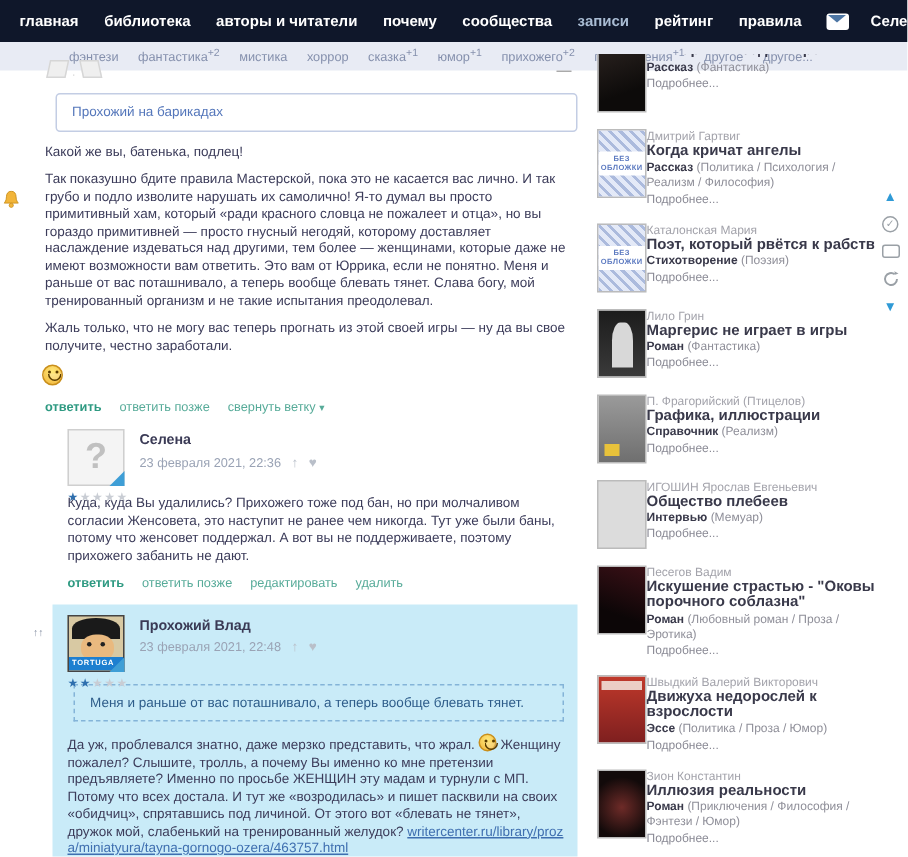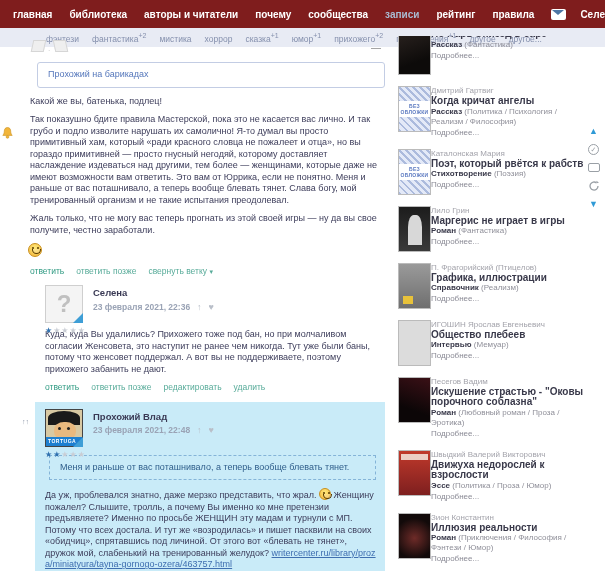--- a/index.html
+++ b/index.html
@@ -6,21 +6,21 @@
   html,body { width:605px; height:571px; overflow:hidden; }
   body {
     position:relative;
     font-family:"Liberation Sans", sans-serif;
     background:#fff;
     color:#3c3c5a;
   }
   
   .topnav {
     position:absolute; top:0; left:0; width:605px; height:28px;
-    background:#7f1d1d; display:flex; align-items:center;
+    background:#0f172a; display:flex; align-items:center;
     gap:17px; padding:0 13px; font-size:10px; font-weight:bold; color:#fff;
   }
   .topnav .nav-item { cursor:pointer; white-space:nowrap; }
   .topnav .nav-item.muted { color:#a9bcd3; }
   .topnav .right { margin-left:auto; display:flex; align-items:center; gap:14px; }
   .env { display:inline-block; width:15px; height:11px; background:#fff; border-radius:2px; position:relative; }
   .env:before { content:""; position:absolute; left:1px; top:1px; border-left:6.5px solid transparent; border-right:6.5px solid transparent; border-top:5px solid #4d76a4; }
   
   .genrebar {
     position:absolute; top:28px; left:0; width:605px; height:19px;
@@ -38,21 +38,21 @@
   .ghost-dot { position:absolute; left:18px; top:5px; color:#cfcfcf; font-size:7px; }
   .dash-ico { position:absolute; right:4px; top:2px; color:#8a8a8a; font-size:10px; cursor:pointer; }
   .quote-box {
     border:1px solid #c3cde4; border-radius:3px;
     margin:4px 0 8px 7px; padding:6px 10px; background:#fff;
   }
   .quote-box a { color:#5577bb; text-decoration:none; cursor:pointer; }
   .main p { margin-bottom:7px; }
   .actions { font-size:8.5px; color:#57ab99; margin:4px 0 8px; display:flex; gap:12px; }
   .actions .act { cursor:pointer; }
-  .actions .act.first { color:#2f9a82; font-weight:normal; }
+  .actions .act.first { color:#2f9a82; font-weight:bold; }
   .caret { font-size:7px; }
   
   .smiley {
     display:inline-block; width:12px; height:12px; border-radius:50%;
     background:radial-gradient(circle at 50% 32%, #ffe879, #f2b53a);
     border:1px solid #c98f1b; position:relative; vertical-align:-2px;
   }
   .smiley:before { content:""; position:absolute; left:2.5px; top:3px; width:2px; height:2px; background:#5a3c00; border-radius:50%; box-shadow:5px 0 0 #5a3c00; }
   .smiley:after { content:""; position:absolute; left:2.5px; top:5px; width:7px; height:4px; border:1px solid #5a3c00; border-top:none; border-radius:0 0 7px 7px; background:#fff3; }
   .smiley.big { width:14px; height:14px; margin-left:-2px; }
@@ -62,21 +62,21 @@
   .comment { margin-left:15px; margin-top:6px; }
   .c-head { display:flex; gap:10px; }
   .avatar { width:38px; height:38px; position:relative; flex:0 0 38px; }
   .av-box { width:38px; height:38px; background:#f4f4f4; border:1px solid #cfcfcf; color:#c0c0c0; font-size:24px; font-weight:bold; display:flex; align-items:center; justify-content:center; }
   .av-corner { position:absolute; right:0; bottom:0; width:0; height:0; border-left:10px solid transparent; border-bottom:10px solid #3e9ed6; }
   .stars { font-size:8px; letter-spacing:1px; margin-top:2px; white-space:nowrap; }
   .stars .on { color:#2e6fae; }
   .stars .off { color:#c9cdd4; }
   .c-meta { padding-top:2px; }
   .c-name { font-weight:bold; color:#3a3a55; font-size:9.5px; cursor:pointer; }
-  .c-date { color:#9aa3b5; font-size:8.5px; margin-top:3px; display:flex; align-items:center; gap:7px;font-weight:bold; }
+  .c-date { color:#9aa3b5; font-size:8.5px; margin-top:3px; display:flex; align-items:center; gap:7px; }
   .mini-ico { color:#b9bfc9; font-size:9px; cursor:pointer; }
   .c-body { margin-top:6px; }
   
   .c2-wrap { background:#c9ebf8; margin-left:5px; margin-top:8px; padding:7px 9px 10px 10px; position:relative; }
   .c2-wrap .av-pirate { width:38px; height:38px; background:#d8c9a3; position:relative; overflow:hidden; border:1px solid #444; }
   .pir-hat { position:absolute; left:2px; top:1px; width:32px; height:14px; background:#1a1a1a; border-radius:50% 50% 0 0; }
   .pir-face { position:absolute; left:8px; top:12px; width:22px; height:18px; background:#e9b97f; border-radius:45%; }
   .pir-eye { position:absolute; left:12px; top:17px; width:3px; height:3px; background:#222; border-radius:50%; box-shadow:9px 0 0 #222; }
   .pir-band { position:absolute; left:0; bottom:0; width:100%; height:9px; background:#1d7fd0; color:#fff; font-size:5px; font-weight:bold; line-height:9px; padding-left:2px; letter-spacing:.5px; }
   .margin-arrows { position:absolute; left:-13px; top:14px; color:#8a94a6; font-size:7px; }

